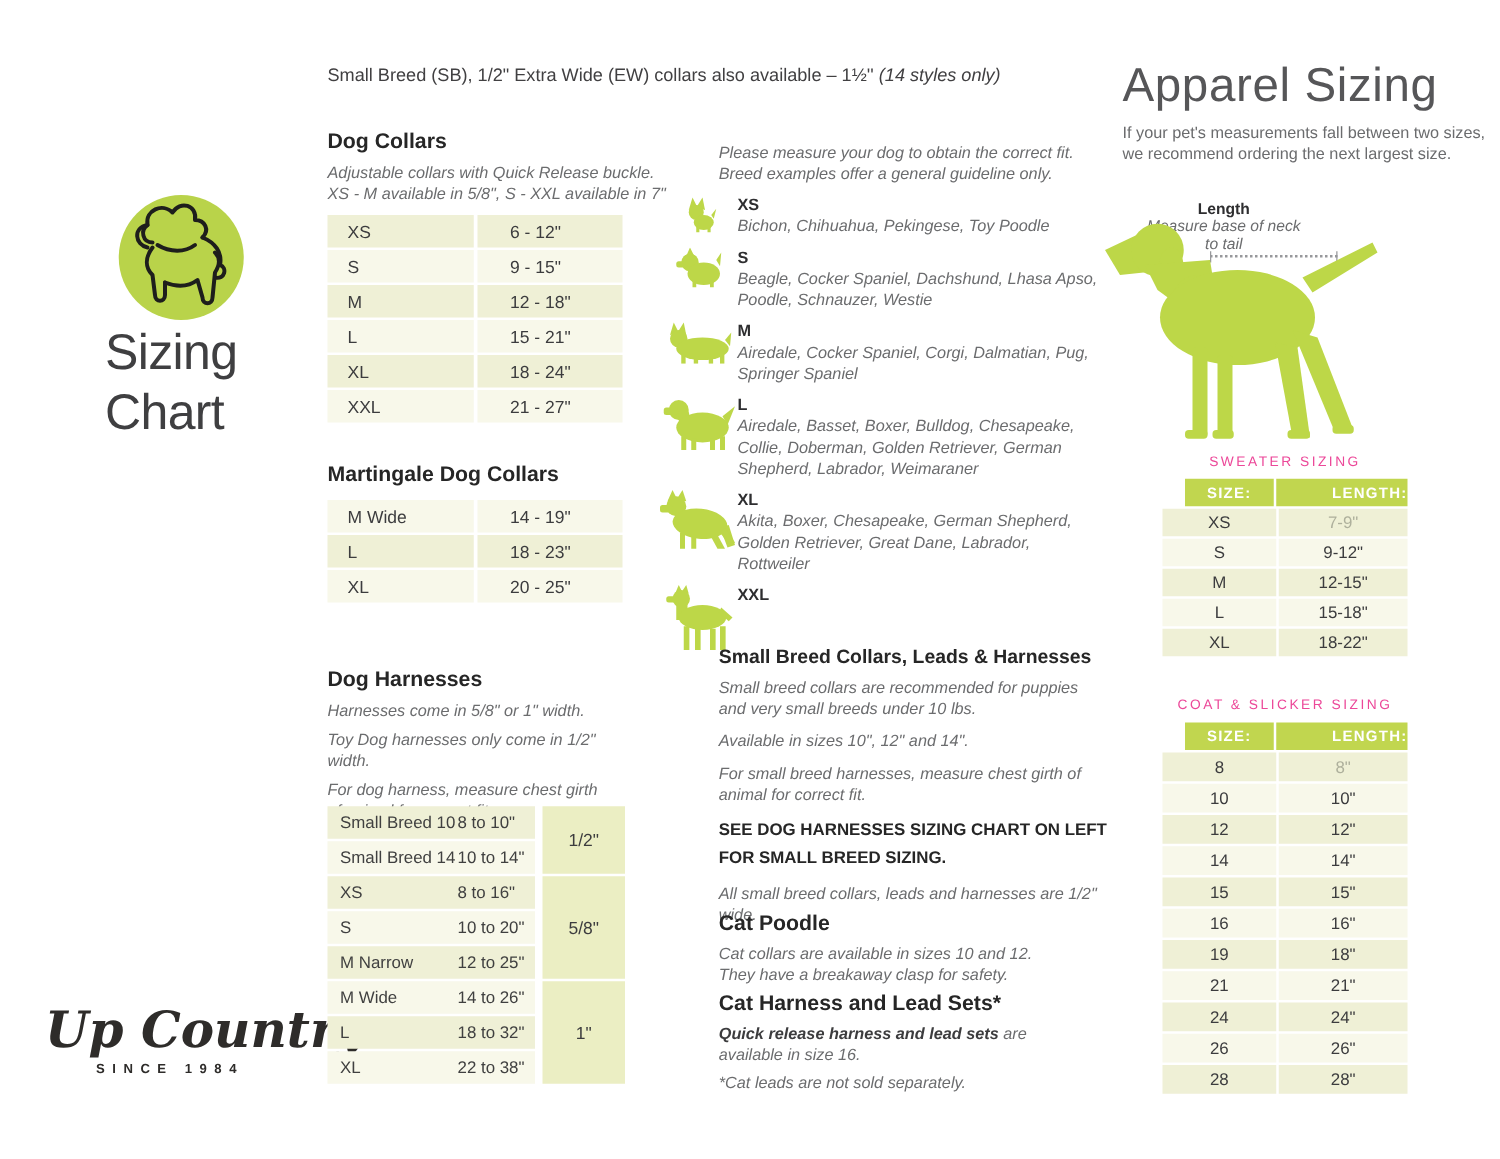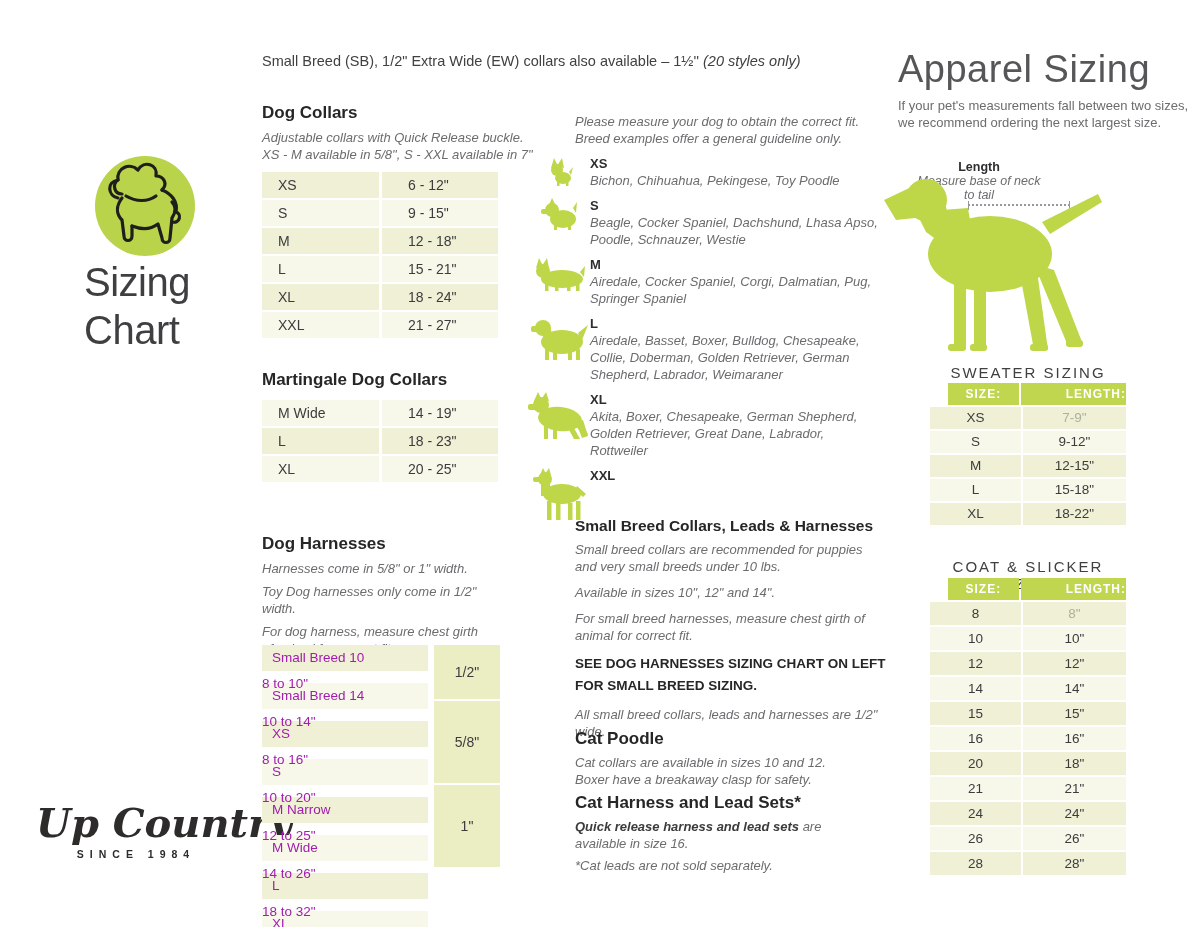--- a/index.html
+++ b/index.html
@@ -28,21 +28,21 @@
   .ctab { width:236px; }
   .c-row { display:flex; height:26px; margin-bottom:2px; line-height:26px; font-size:14px; color:#3c3c3e; }
   .c-row .c1 { width:117px; padding-left:16px; margin-right:3px; }
   .c-row .c2 { flex:1; padding-left:26px; }
   .dark  { background:#eff0d6; }
   .light { background:#f8f8ea; }
 
   
   .h-table { display:flex; width:238px; }
   .h-main  { width:166px; }
-  .h-row   { display:flex; height:26px; margin-bottom:12px; line-height:26px; font-size:13.5px; color:#a21caf;flex-direction:column; }
+  .h-row   { display:flex; height:26px; margin-bottom:2px; line-height:26px; font-size:13.5px; color:#404040; }
   .h-name  { padding-left:10px; width:104px; }
   .h-widths{ width:66px; margin-left:6px; }
   .h-w     { background:#ebeec3; display:flex; align-items:center; justify-content:center; font-size:14px; color:#3c3c3e; margin-bottom:2px; }
   .h-w1 { height:54px; } .h-w2 { height:82px; } .h-w3 { height:82px; }
 
   
   .breeds { left:528px; top:107px; width:360px; }
   .breeds .head-wrap { margin-left:47px; }
   .breed-item { display:flex; margin-top:9px; }
   .breed-icon { width:62px; flex-shrink:0; display:flex; justify-content:center; align-items:flex-start; }
@@ -63,42 +63,42 @@
   .apparel-sub   { left:898px; top:98px; font-size:13px; line-height:16.5px; color:#6b6c6e; }
   .len-annot { left:905px; top:160px; width:148px; text-align:center; }
   .len-annot .lbl { font-size:12.5px; font-weight:bold; color:#2e2e30; }
   .len-annot .nt  { font-style:italic; font-size:12.5px; color:#6b6c6e; line-height:14px; }
   .measure-line { left:968px; top:204px; width:102px; height:8px; border-top:2px dotted #97989b; }
   .measure-line::before, .measure-line::after { content:""; position:absolute; top:-5px; width:0; height:9px; border-left:1.5px solid #97989b; }
   .measure-line::before { left:0; } .measure-line::after { right:0; }
   .apparel-dog { left:882px; top:170px; }
 
   
-  .rt-title { width:196px; text-align:center; font-size:15px; letter-spacing:2px; color:#404040; }
+  .rt-title { width:196px; text-align:center; font-size:11px; letter-spacing:2px; color:#ec4899; }
   .rtab { width:196px; }
   .r-head { display:flex; height:22px; margin-bottom:2px; }
   .r-head .rc1 { width:91px; margin-right:2px;margin-left:18px; }
   .r-head .rc2 { flex:1;padding-left:45px; }
   .r-head div { background:#c1d64f; color:#ffffff; font-weight:bold; font-size:12px; letter-spacing:1px; text-align:center; line-height:22px; }
   .r-row { display:flex; margin-bottom:2px; font-size:13.5px; color:#3c3c3e; }
   .r-row .rc1 { width:91px; margin-right:2px; text-align:center; }
   .r-row .rc2 { flex:1; text-align:center; }
   .sw .r-row { height:22px; line-height:22px; }
   .ct .r-row { height:23px; line-height:23px; }
   .muted { color:#aeb09c; }
 
   svg { display:block; }
 </style>
 </head>
 <body>
 
 <div class="page">
 
   <div class="abs intro">
-    <div><span>Small Breed (SB), 1/2" Extra Wide (EW) collars also available – 1½''</span> <i>(20 styles only)</i></div>
+    <div><span>Small Breed (SB), 1/2" Extra Wide (EW) collars also available – 1½''</span> <i>(14 styles only)</i></div>
   </div>
 
   <div class="abs badge">
     <svg width="112" height="112" viewBox="0 0 112 112">
       <circle cx="57" cy="54" r="50" fill="#b9d34a"></circle>
       <g fill="none" stroke="#1e1e1c" stroke-width="3.2" stroke-linecap="round" stroke-linejoin="round">
         <path d="M30 46 C20 44 18 30 30 28 C28 16 42 10 50 18 C56 8 70 12 68 24 C76 24 80 32 74 38"></path>
         <path d="M30 28 C24 32 26 42 34 42"></path>
         <path d="M74 38 C84 42 90 50 88 60 C94 62 92 72 84 70"></path>
         <path d="M34 46 C28 54 28 62 34 68 L36 84 C36 90 44 90 44 84 L44 74"></path>
@@ -345,21 +345,21 @@
     <div class="callout">
       <div>SEE DOG HARNESSES SIZING CHART ON LEFT</div>
       <div>FOR SMALL BREED SIZING.</div>
     </div>
     <p class="note" style="margin-top:9px;">All small breed collars, leads and harnesses are 1/2" wide.</p>
   </div>
 
   <div class="abs cats1">
     <div class="h-sec">Cat Poodle</div>
     <div class="note" style="margin-top:5px;">Cat collars are available in sizes 10 and 12.</div>
-    <div class="note">Boxer have a breakaway clasp for safety.</div>
+    <div class="note">They have a breakaway clasp for safety.</div>
   </div>
 
   <div class="abs cats2">
     <div class="h-sec">Cat Harness and Lead Sets*</div>
     <div class="note" style="margin-top:5px; width:300px;"><span class="bold-ital">Quick release harness and lead sets</span><span> are available in size 16.</span></div>
     <div class="note" style="margin-top:5px;">*Cat leads are not sold separately.</div>
   </div>
 
   <div class="abs apparel-title">Apparel Sizing</div>
   <div class="abs apparel-sub">
@@ -448,21 +448,21 @@
       </div>
     <div class="r-row">
         <span class="rc1 dark">15</span>
         <span class="rc2 dark">15"</span>
       </div>
     <div class="r-row">
         <span class="rc1 light">16</span>
         <span class="rc2 light">16"</span>
       </div>
     <div class="r-row">
-        <span class="rc1 dark">20</span>
+        <span class="rc1 dark">19</span>
         <span class="rc2 dark">18"</span>
       </div>
     <div class="r-row">
         <span class="rc1 light">21</span>
         <span class="rc2 light">21"</span>
       </div>
     <div class="r-row">
         <span class="rc1 dark">24</span>
         <span class="rc2 dark">24"</span>
       </div>

